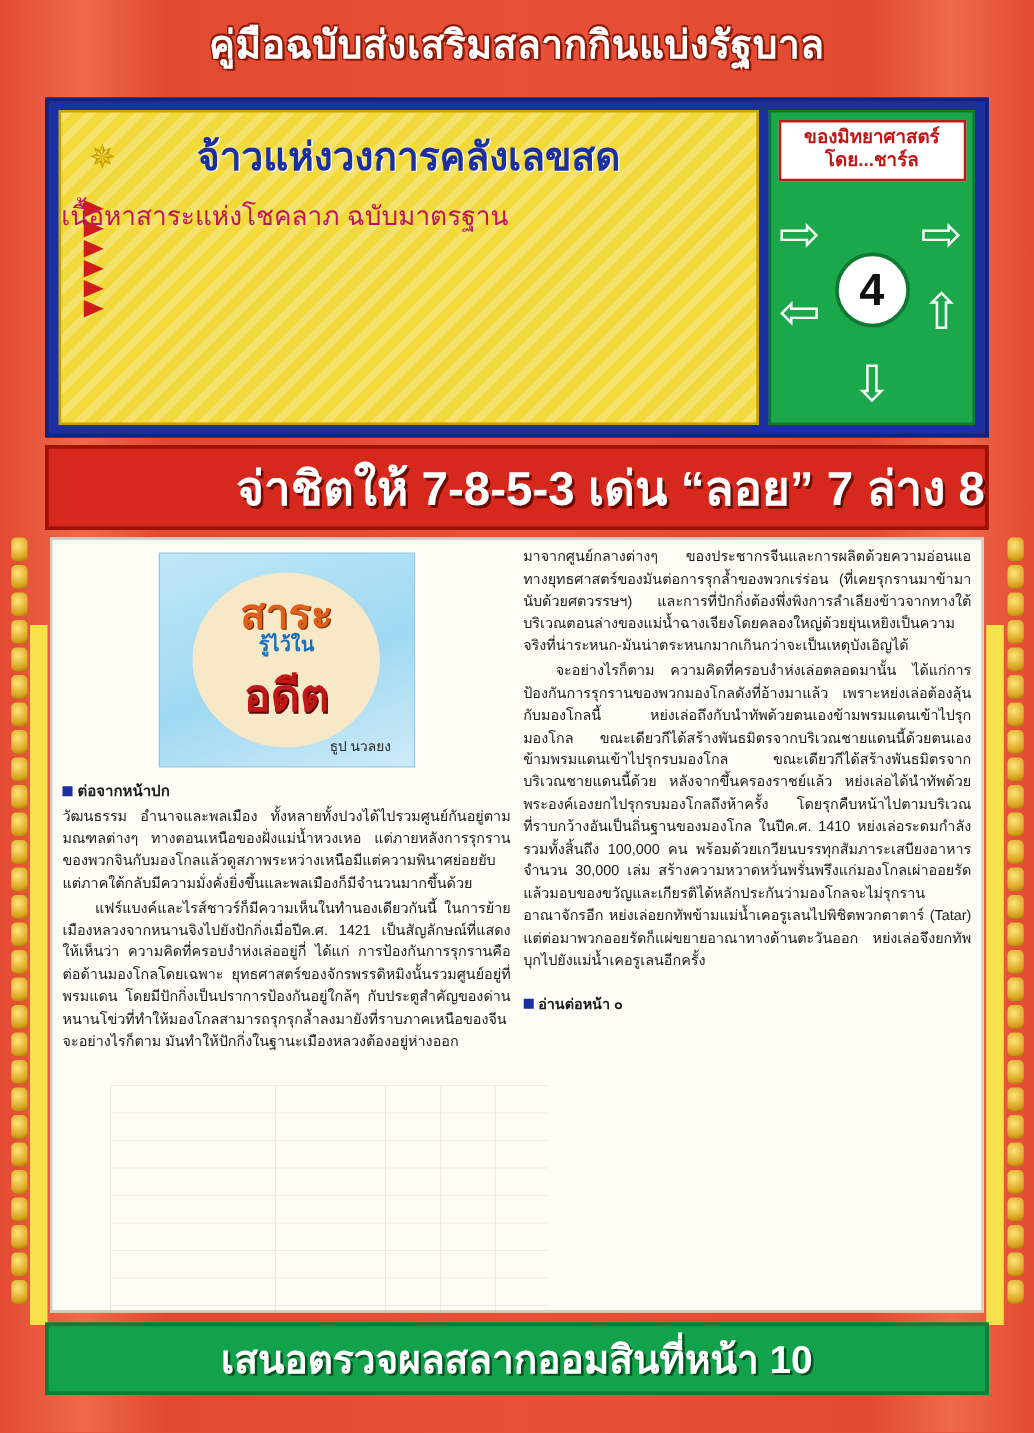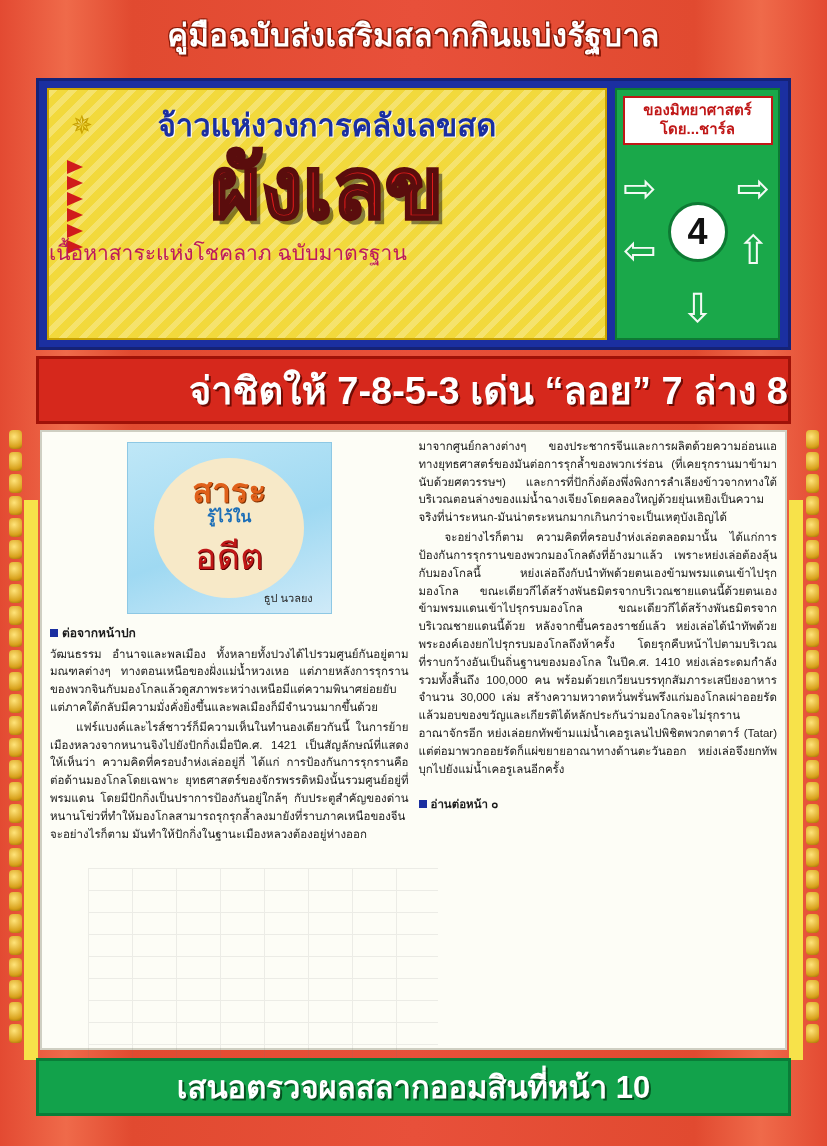--- a/index.html
+++ b/index.html
@@ -234,21 +234,21 @@
   .logo-t2 {
     position: absolute; left: 0; right: 0; top: 62px;
     text-align: center;
     color: #1d6fb8;
     font-size: 16px; font-weight: bold;
   }
   .logo-t3 {
     position: absolute; left: 0; right: 0; top: 86px;
     text-align: center;
     color: #c01717;
-    font-size: 36px; font-weight: normal;
+    font-size: 36px; font-weight: bold;
     text-shadow: 1px 1px 0 #5a0000;
   }
   .logo-t4 {
     position: absolute; right: 18px; bottom: 6px;
     color: #2a2a2a;
     font-size: 11px;
   }
   .cont-head {
     font-size: 12px;
     font-weight: bold;
@@ -370,21 +370,20 @@
       <div class="star">✵</div>
       <div class="chev">
         <span></span>
           <span></span>
           <span></span>
           <span></span>
           <span></span>
           <span></span>
       </div>
       <div class="mast-headline">จ้าวแห่งวงการคลังเลขสด</div>
-      <div class="mast-big">ผังเลข</div>
       <div class="mast-sub">เนื้อหาสาระแห่งโชคลาภ ฉบับมาตรฐาน</div>
     </div>
     <div class="mast-right">
       <div class="byline">
         <div>ของมิทยาศาสตร์</div>
         <div>โดย...ชาร์ล</div>
       </div>
       <div class="arrow-shape" style="left:6px; top:78px;">⇨</div>
       <div class="arrow-shape" style="right:8px; top:78px;">⇨</div>
       <div class="arrow-shape" style="left:6px; top:140px;">⇦</div>

